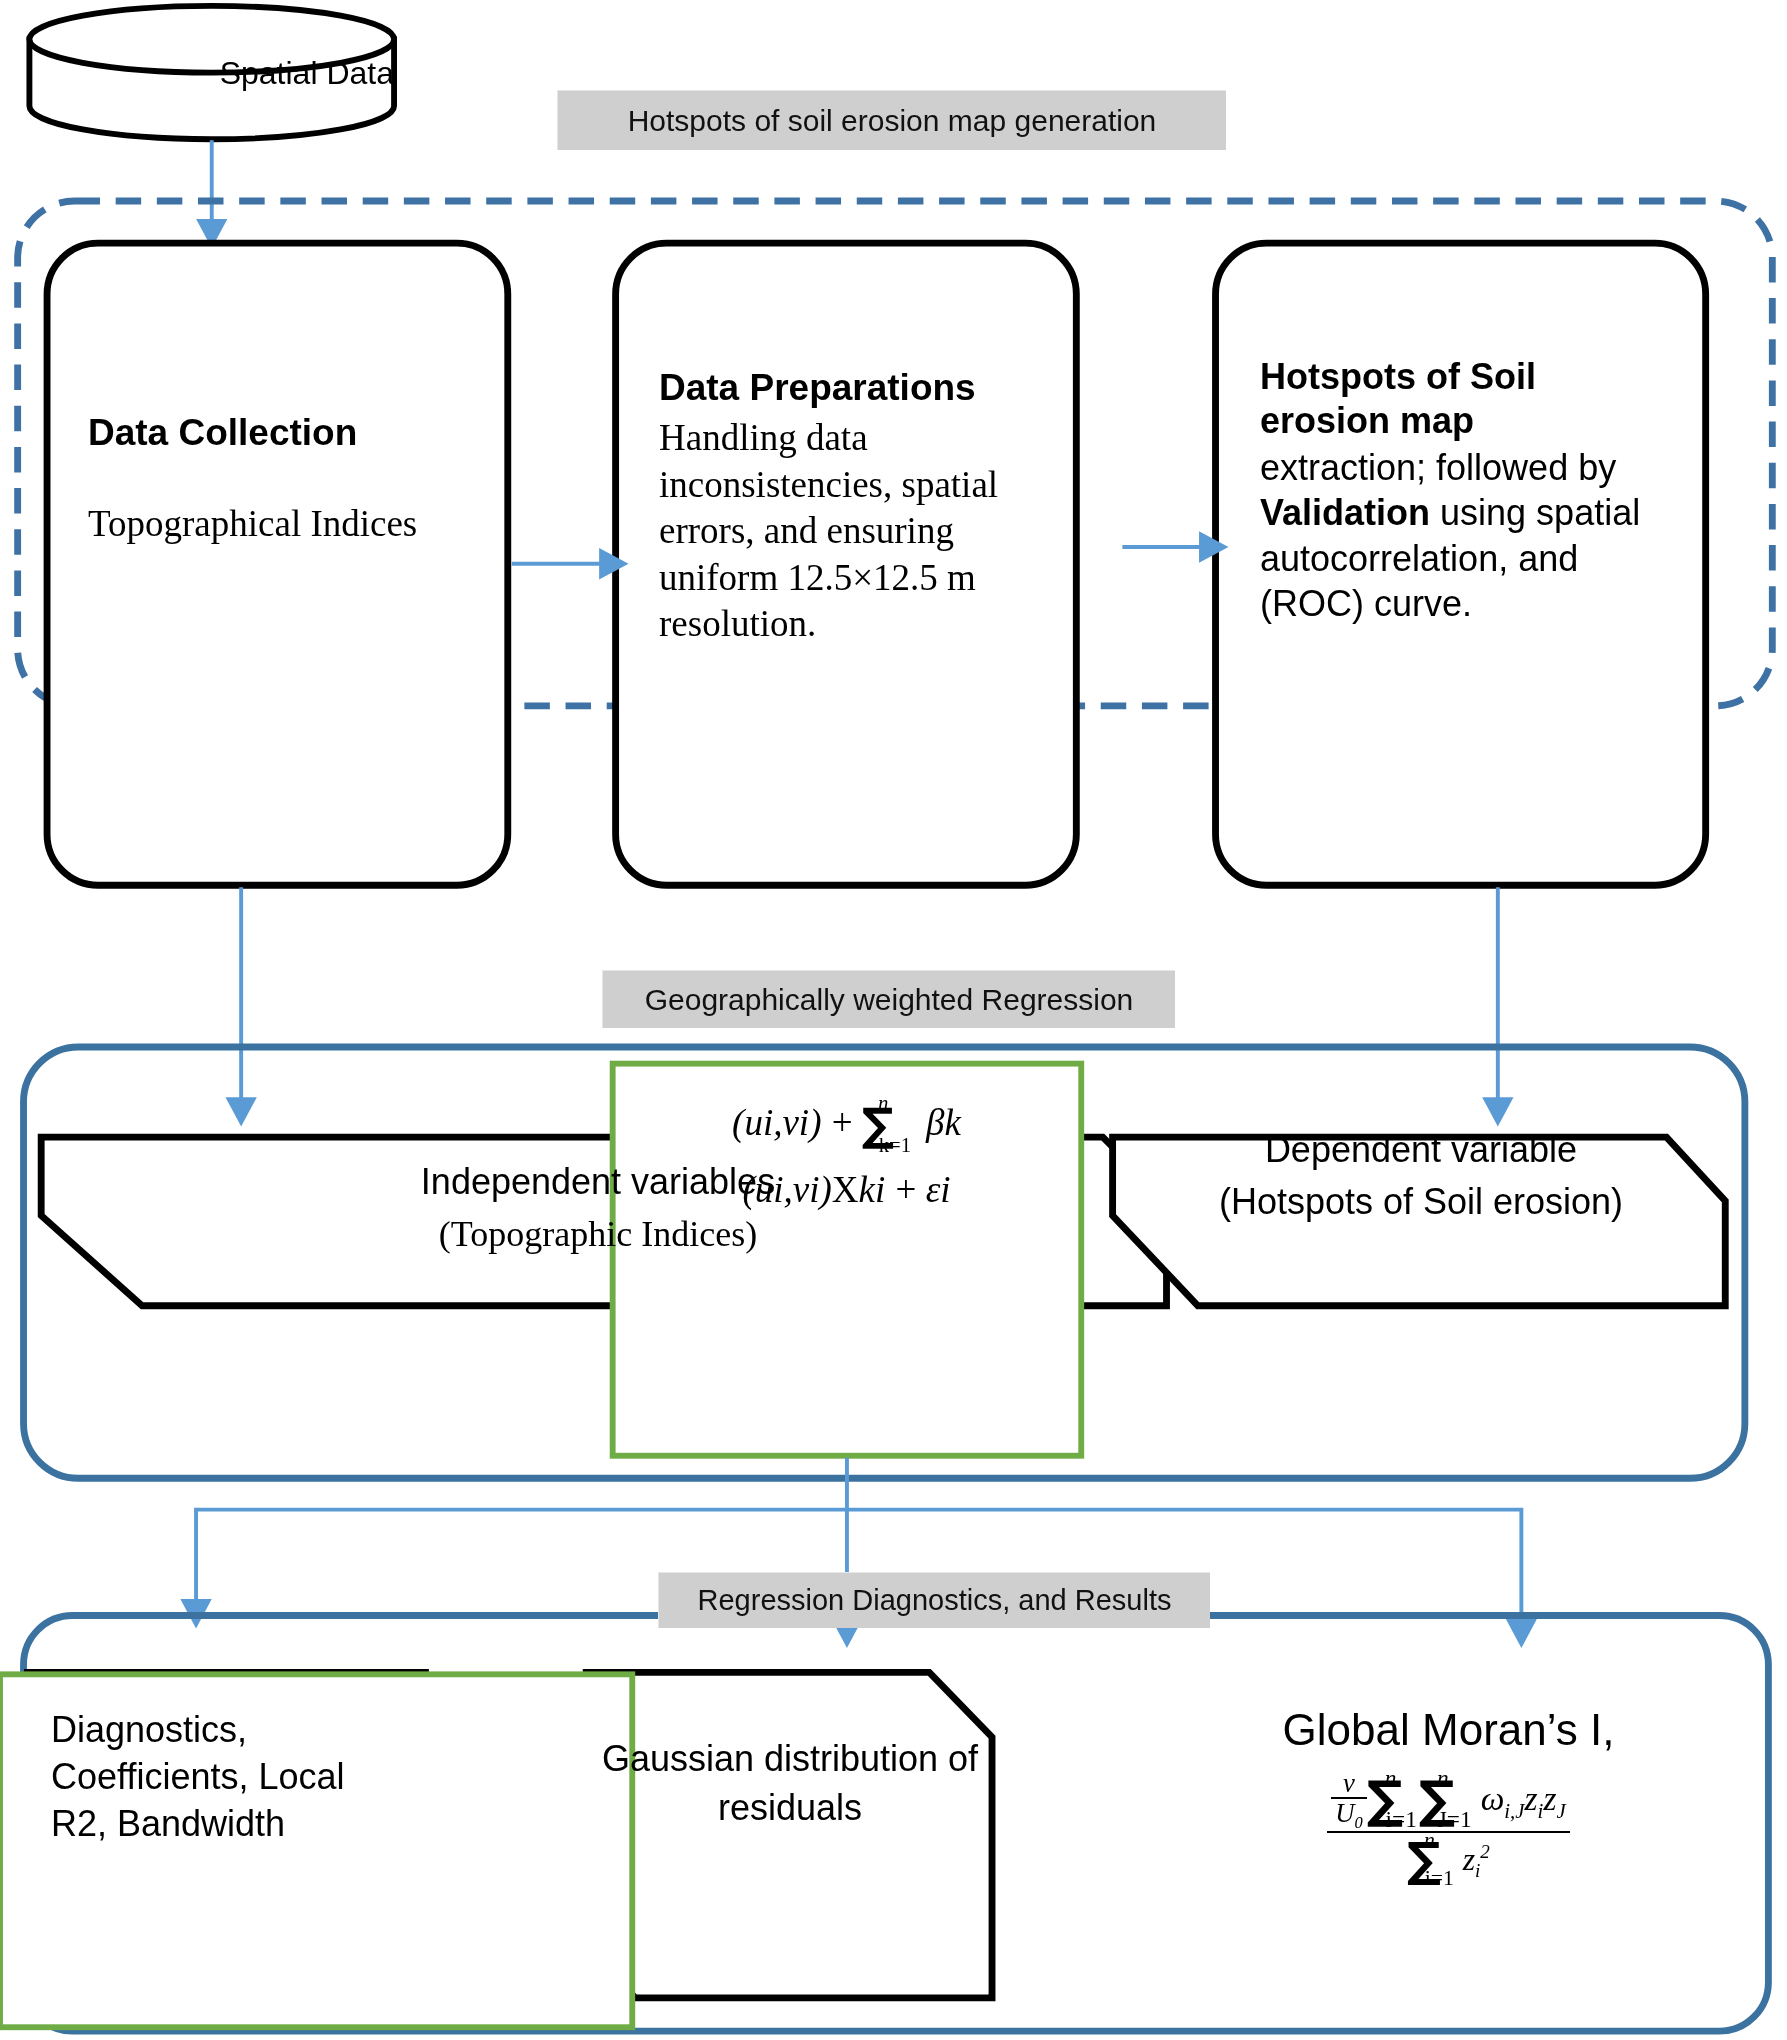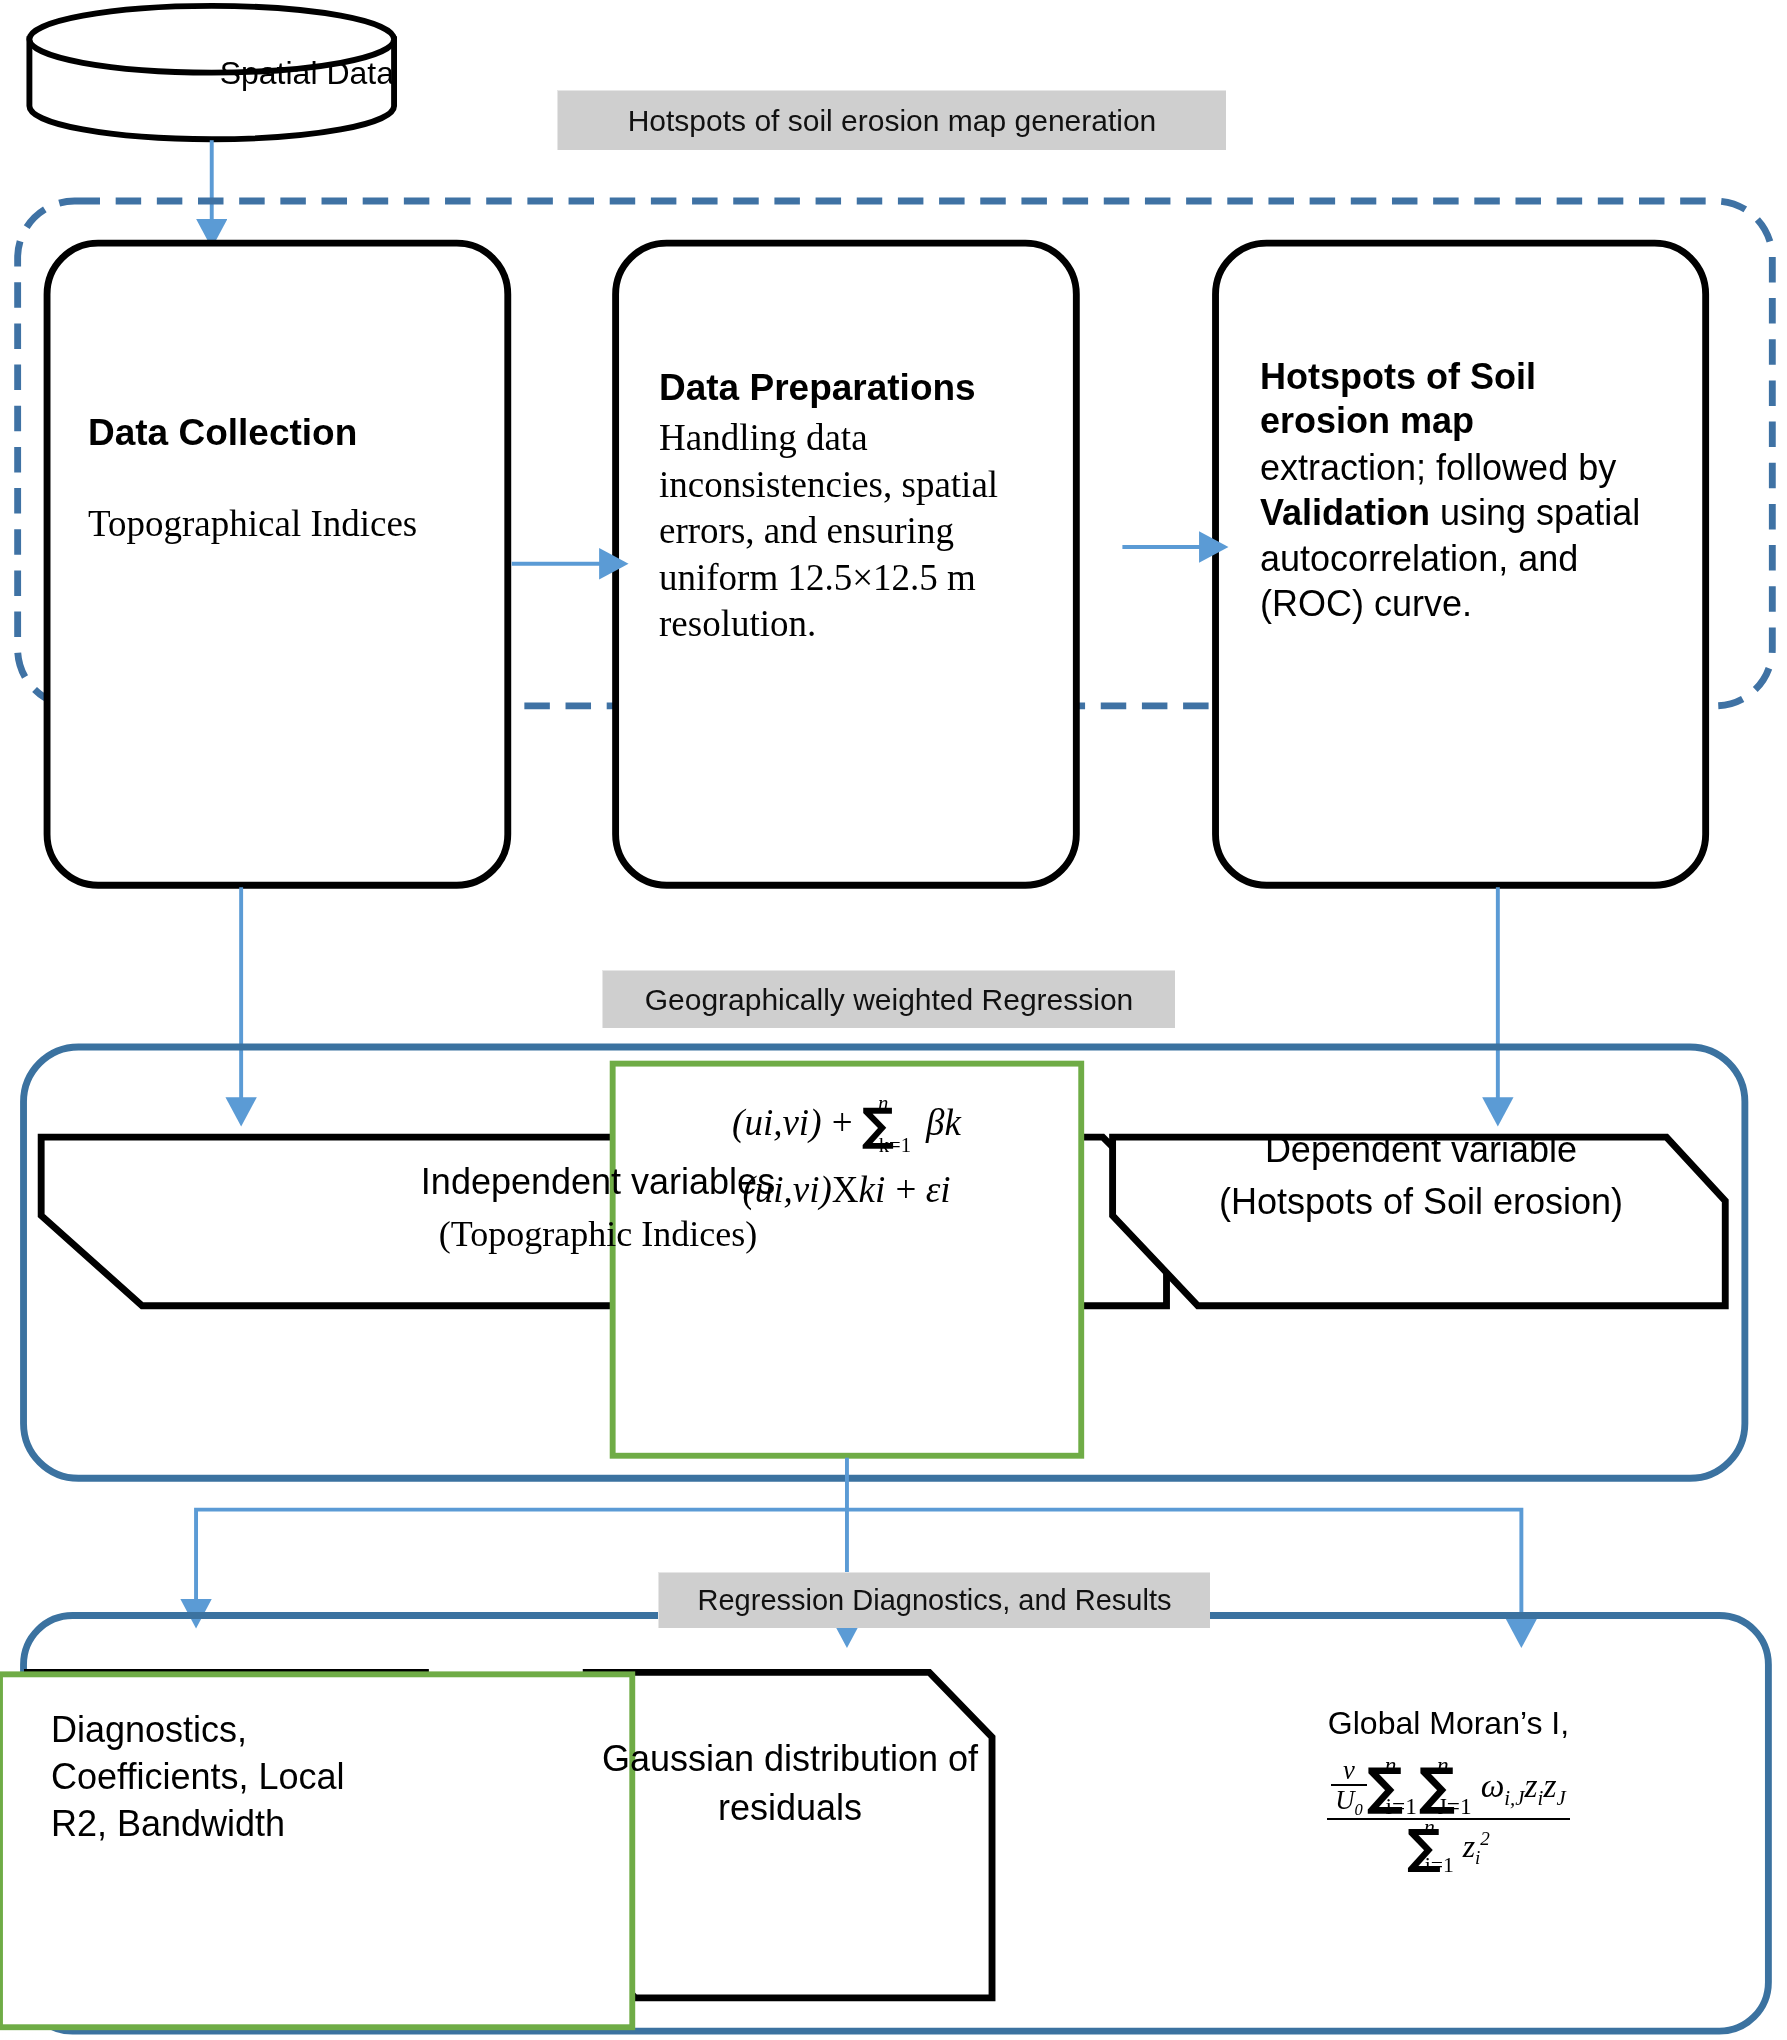--- a/index.html
+++ b/index.html
@@ -208,21 +208,21 @@
 
   <div class="boxtext left" style="left:51px; top:1707px; width:353px;">
     <div class="sans" style="font-size:36px; line-height:1.3;">Diagnostics, Coefficients, Local R2, Bandwidth</div>
   </div>
 
   <div class="boxtext" style="left:598px; top:1735px; width:384px;">
     <div class="sans" style="font-size:36px; line-height:1.35;">Gaussian distribution of residuals</div>
   </div>
 
   <div class="boxtext" style="left:1142px; top:1705px; width:613px;">
-    <div class="sans" style="font-size:32px;">Global Moran’s I,</div>
+    <div class="sans" style="font-size:44px;">Global Moran’s I,</div>
     <div style="margin-top:13.7px;">
       <span class="frac" style="font-size:43px; line-height:1.05;">
         <span class="num">
           <span class="frac" style="font-size:0.62em; vertical-align:middle;">
             <span class="num math">v</span>
             <span class="den math">U<sub style="font-size:0.62em">0</sub></span>
           </span><span class="sumwrap" style="font-size:1.18em;">
             <span class="sum">∑</span>
             <span class="sup-lim">n</span>
             <span class="sub-lim">i=1</span>

